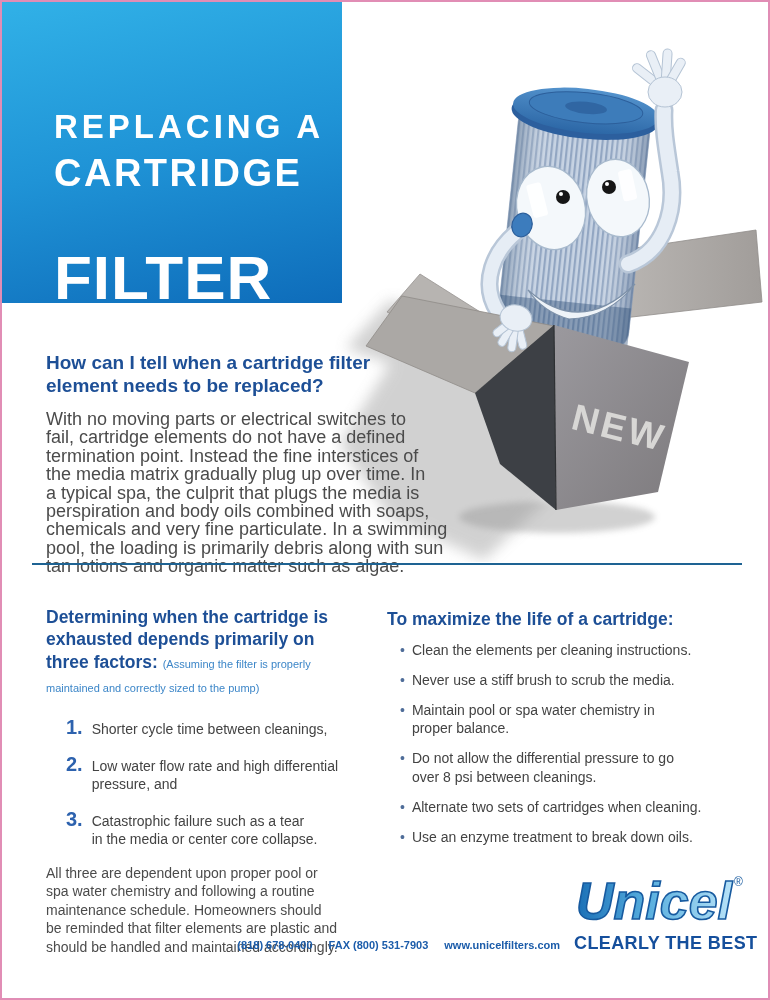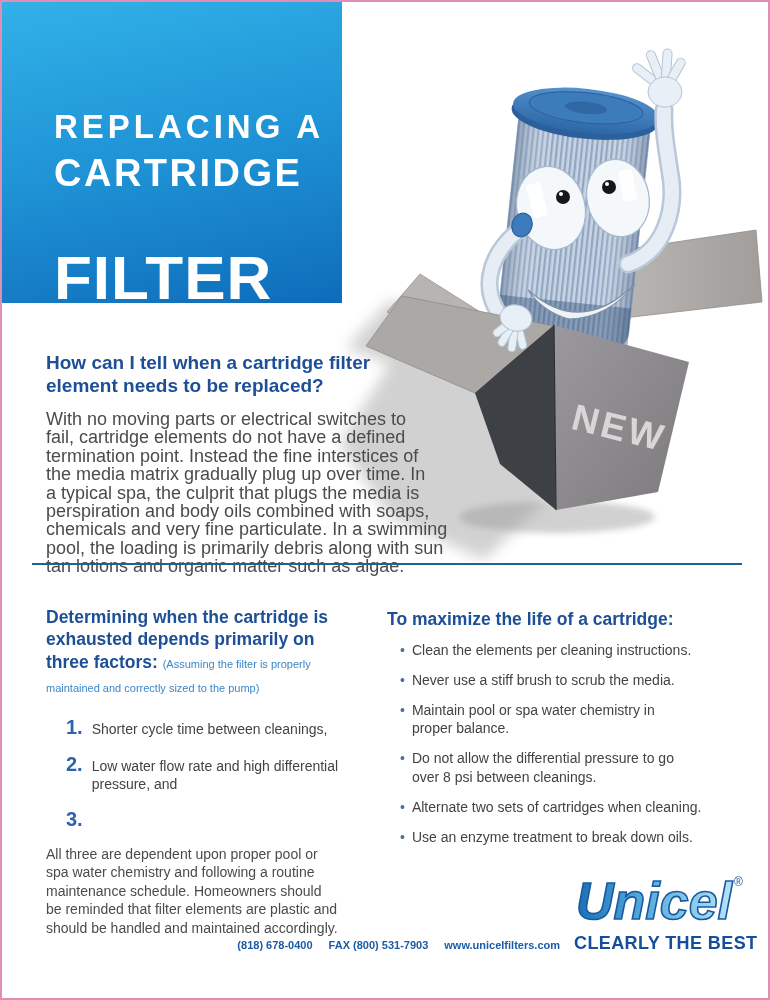--- a/index.html
+++ b/index.html
@@ -204,20 +204,22 @@
         <span class="num">1.</span>
         <span class="itxt">Shorter cycle time between cleanings,</span>
       </li>
       <li>
         <span class="num">2.</span>
         <span class="itxt">Low water flow rate and high differential
 pressure, and</span>
       </li>
       <li>
         <span class="num">3.</span>
+        <span class="itxt">Catastrophic failure such as a tear
+in the media or center core collapse.</span>
       </li>
     </ol>
     <p class="footnote">All three are dependent upon proper pool or
 spa water chemistry and following a routine
 maintenance schedule. Homeowners should
 be reminded that filter elements are plastic and
 should be handled and maintained accordingly.</p>
   </div>
 
   <div class="maximize">

